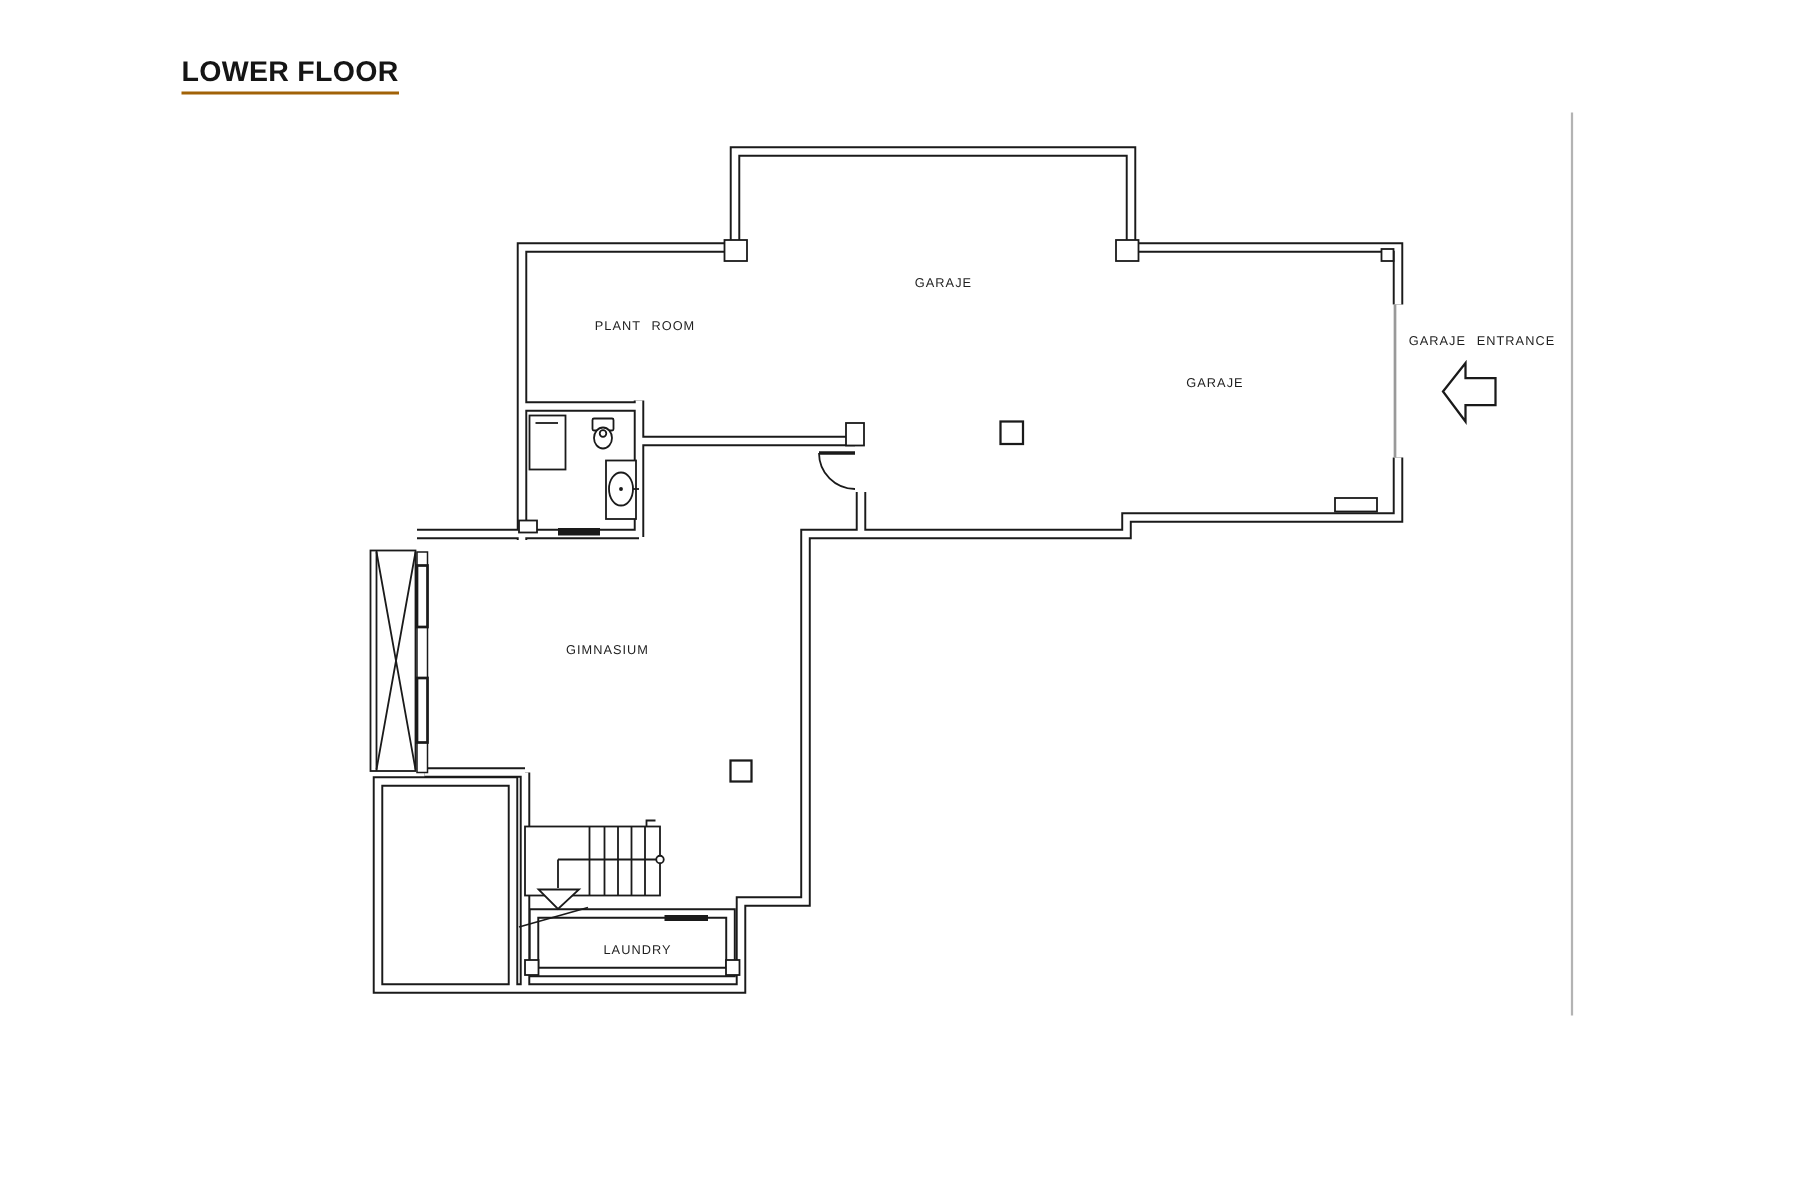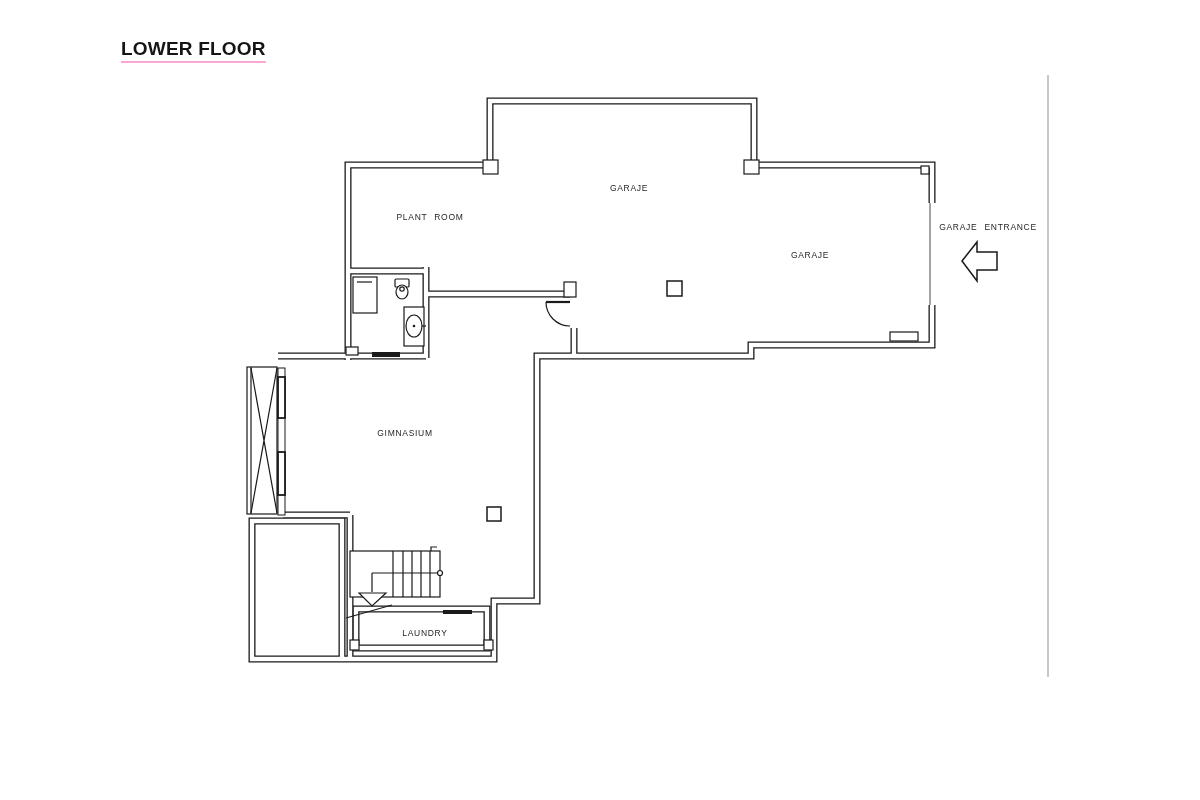--- a/index.html
+++ b/index.html
@@ -1,19 +1,19 @@
 <!DOCTYPE html>
 <html><head>
 <meta charset="utf-8">
 <style>
   html,body{margin:0;padding:0;background:#ffffff;}
   .canvas{position:relative;width:1200px;height:800px;background:#ffffff;overflow:hidden;
           font-family:"Liberation Sans",sans-serif;}
   .plan-title{position:absolute;left:121px;top:38px;font-size:19px;font-weight:bold;
-              color:#151515;letter-spacing:.2px;border-bottom:2px solid #f9a8d4;
+              color:#151515;letter-spacing:.2px;border-bottom:2px solid #a16207;
               padding-bottom:1px;}
   svg{position:absolute;left:0;top:0;}
   .wall-b{fill:none;stroke:#1a1a1a;stroke-width:7;stroke-linejoin:miter;stroke-linecap:butt;}
   .wall-w{fill:none;stroke:#ffffff;stroke-width:4.4;stroke-linejoin:miter;stroke-linecap:butt;}
   .thin{fill:#ffffff;stroke:#1a1a1a;stroke-width:1.2;}
   .thin-n{fill:none;stroke:#1a1a1a;stroke-width:1.2;}
   .lbl{font-family:"Liberation Sans",sans-serif;font-size:8.5px;letter-spacing:.7px;
        word-spacing:4px;fill:#1f1f1f;text-anchor:middle;}
 </style>
 </head>

